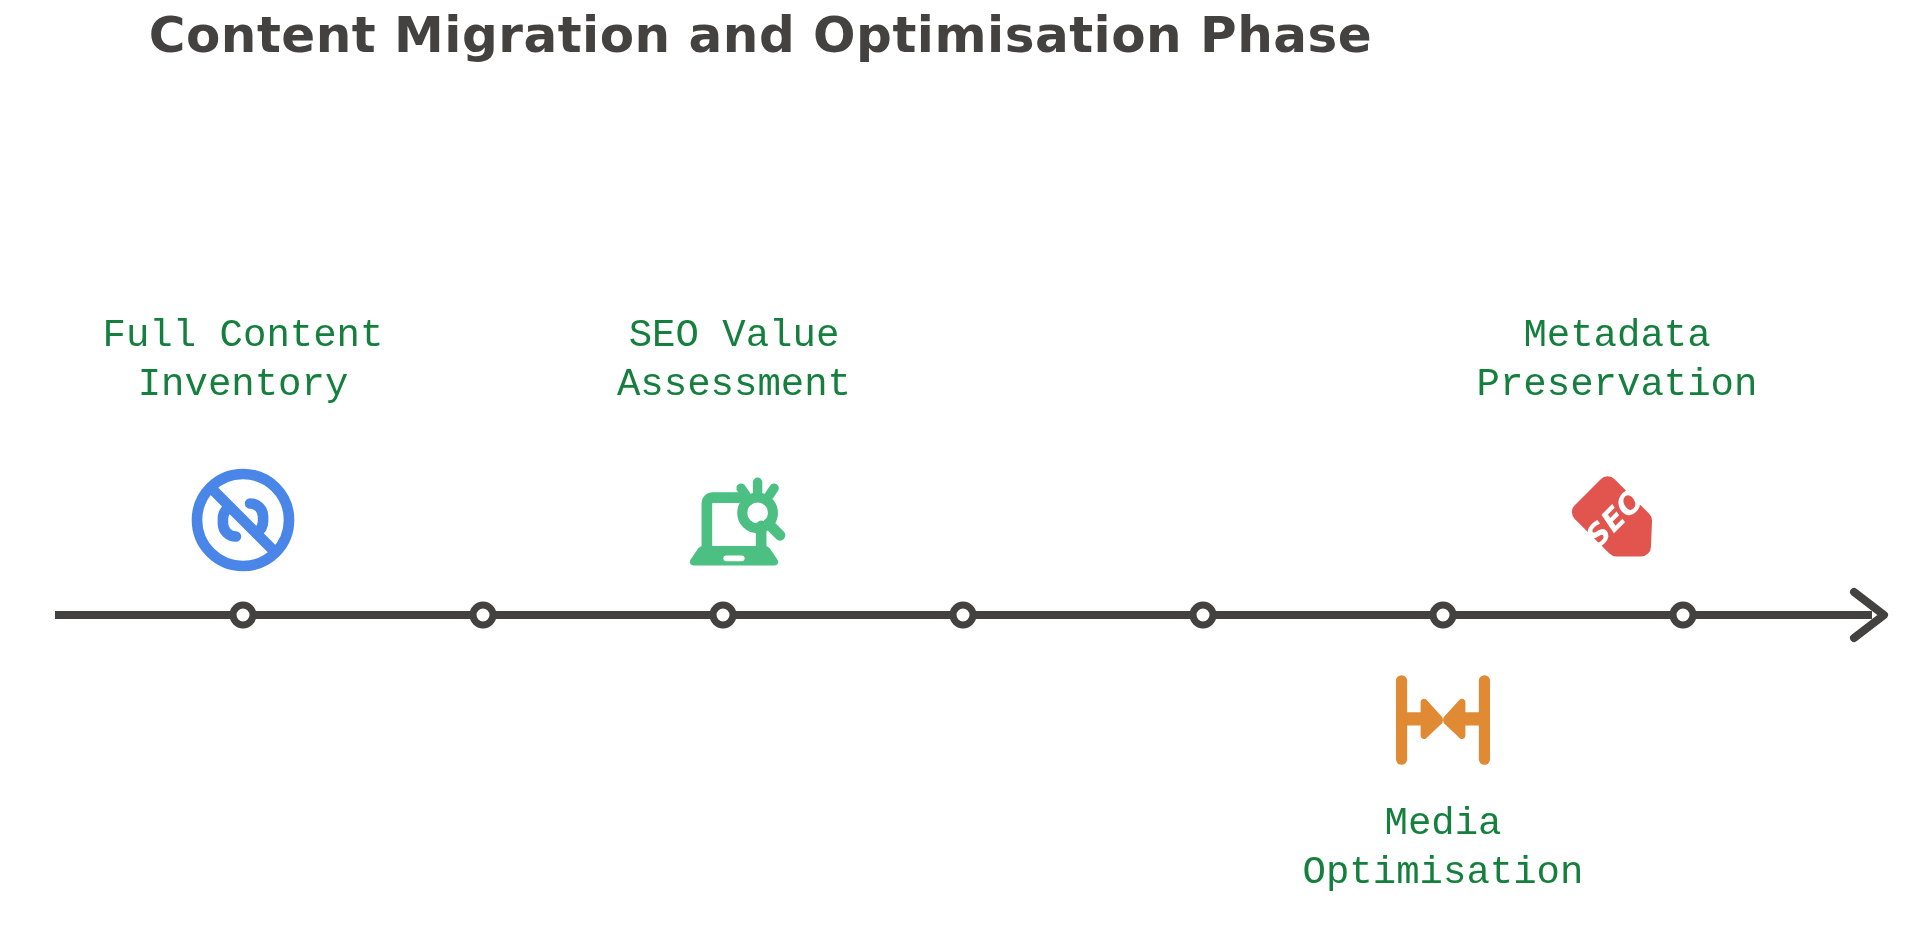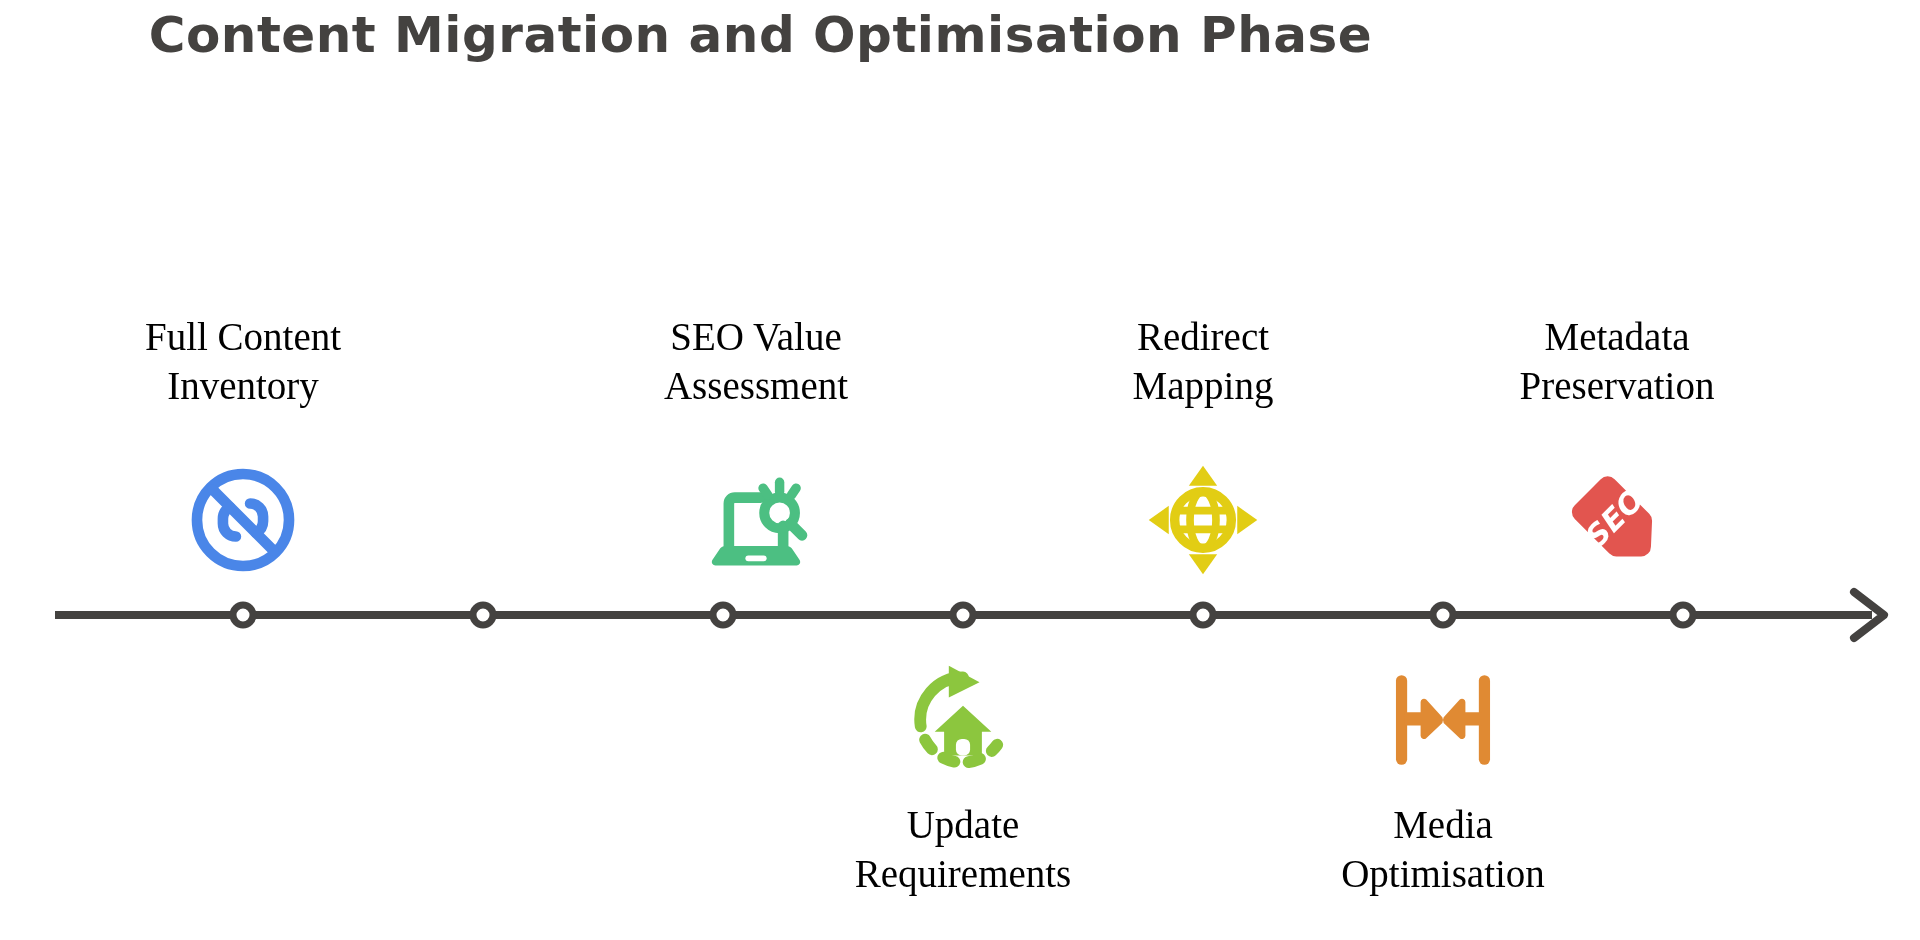--- a/index.html
+++ b/index.html
@@ -52,24 +52,24 @@
     width: 300px;
     top: 0;
     height: 940px;
     pointer-events: none;
   }
   .milestone-label {
     position: absolute;
     width: 300px;
     left: 0;
     text-align: center;
-    font-family: Liberation Serif, serif;
+    font-family: Liberation Mono, monospace;
     font-size: 39px;
     line-height: 1.26;
-    color: #000000;
+    color: #15803d;
     white-space: pre-line;
     pointer-events: auto;
   }
   .milestone.above .milestone-label {
     top: 312px;
   }
   .milestone.below .milestone-label {
     top: 800px;
   }
   .milestone-icon {
@@ -122,69 +122,41 @@
         <g fill="none" stroke="#4a86e8" stroke-width="9" stroke-linecap="round">
           <path d="M56 36 a11 11 0 0 1 11 11 v4 a11 11 0 0 1 -6 9.8"></path>
           <path d="M44 64 a11 11 0 0 1 -11 -11 v-4 a11 11 0 0 1 6 -9.8"></path>
         </g>
         <line x1="24" y1="24" x2="76" y2="76" stroke="#4a86e8" stroke-width="9" stroke-linecap="round"></line>
       </svg>
     </div>
   </div>
 
 
-  <div class="milestone above" style="left:606px;">
+  <div class="milestone above" style="left:584px;">
     <div class="milestone-label">SEO Value
 Assessment</div>
     <div class="milestone-icon">
       <svg viewBox="0 0 100 100" width="118" height="118">
         <path d="M27 72 V36 a5 5 0 0 1 5 -5 h22" fill="none" stroke="#4cbf82" stroke-width="9" stroke-linecap="round"></path>
         <path d="M73 55 V72" fill="none" stroke="#4cbf82" stroke-width="9" stroke-linecap="round"></path>
         <path d="M24 72 h52 a6 6 0 0 1 5 3 l6 9 a3 3 0 0 1 -2.6 4.5 H15.6 A3 3 0 0 1 13 84 l6 -9 a6 6 0 0 1 5 -3 Z" fill="#4cbf82"></path>
         <rect x="41" y="80" width="18" height="5" rx="2.5" fill="#ffffff"></rect>
         <circle cx="70" cy="44" r="13" fill="none" stroke="#4cbf82" stroke-width="8.5"></circle>
         <line x1="79" y1="53" x2="89" y2="63" stroke="#4cbf82" stroke-width="9" stroke-linecap="round"></line>
         <g stroke="#4cbf82" stroke-width="8" stroke-linecap="round">
           <line x1="70" y1="18" x2="70" y2="26"></line>
           <line x1="56" y1="23" x2="60" y2="29"></line>
           <line x1="84" y1="23" x2="80" y2="29"></line>
         </g>
       </svg>
     </div>
   </div>
 
-  <div class="milestone below" style="left:813px;">
-    <div class="milestone-label">Update
-Requirements</div>
-    <div class="milestone-icon">
-      <svg viewBox="0 0 100 100" width="118" height="118">
-        <path d="M50 14 A36 36 0 1 0 79 71" fill="none" stroke="#8cc63e" stroke-width="10" stroke-linecap="round" stroke-dasharray="62 12 10 12 10 12 10 12 60"></path>
-        <polygon points="38,4 64,18 38,31" fill="#8cc63e"></polygon>
-        <path d="M50 38 L26 60 h8 v20 h32 V60 h8 Z" fill="#8cc63e"></path>
-        <rect x="44" y="66" width="12" height="14" rx="5" fill="#ffffff"></rect>
-      </svg>
-    </div>
-  </div>
 
-  <div class="milestone above" style="left:1053px;">
-    <div class="milestone-label">Redirect
-Mapping</div>
-    <div class="milestone-icon">
-      <svg viewBox="0 0 100 100" width="118" height="118">
-        <circle cx="50" cy="50" r="24" fill="none" stroke="#e2cd14" stroke-width="8"></circle>
-        <ellipse cx="50" cy="50" rx="11" ry="24" fill="none" stroke="#e2cd14" stroke-width="6.5"></ellipse>
-        <line x1="27" y1="42" x2="73" y2="42" stroke="#e2cd14" stroke-width="6.5"></line>
-        <line x1="27" y1="58" x2="73" y2="58" stroke="#e2cd14" stroke-width="6.5"></line>
-        <polygon points="50,4 62,21 38,21" fill="#e2cd14"></polygon>
-        <polygon points="50,96 62,79 38,79" fill="#e2cd14"></polygon>
-        <polygon points="4,50 21,38 21,62" fill="#e2cd14"></polygon>
-        <polygon points="96,50 79,38 79,62" fill="#e2cd14"></polygon>
-      </svg>
-    </div>
-  </div>
 
   <div class="milestone below" style="left:1293px;">
     <div class="milestone-label">Media
 Optimisation</div>
     <div class="milestone-icon">
       <svg viewBox="0 0 100 100" width="112" height="112">
         <rect x="8" y="10" width="10" height="80" rx="5" fill="#e08a33"></rect>
         <rect x="82" y="10" width="10" height="80" rx="5" fill="#e08a33"></rect>
         <path d="M16 43 h14 v-9 a3 3 0 0 1 5 -2.2 L48 46 a5 5 0 0 1 0 8 L35 66.2 A3 3 0 0 1 30 64 v-9 H16 Z" fill="#e08a33"></path>
         <path d="M84 43 H70 v-9 a3 3 0 0 0 -5 -2.2 L52 46 a5 5 0 0 0 0 8 l13 12.2 A3 3 0 0 0 70 64 v-9 h14 Z" fill="#e08a33"></path>

